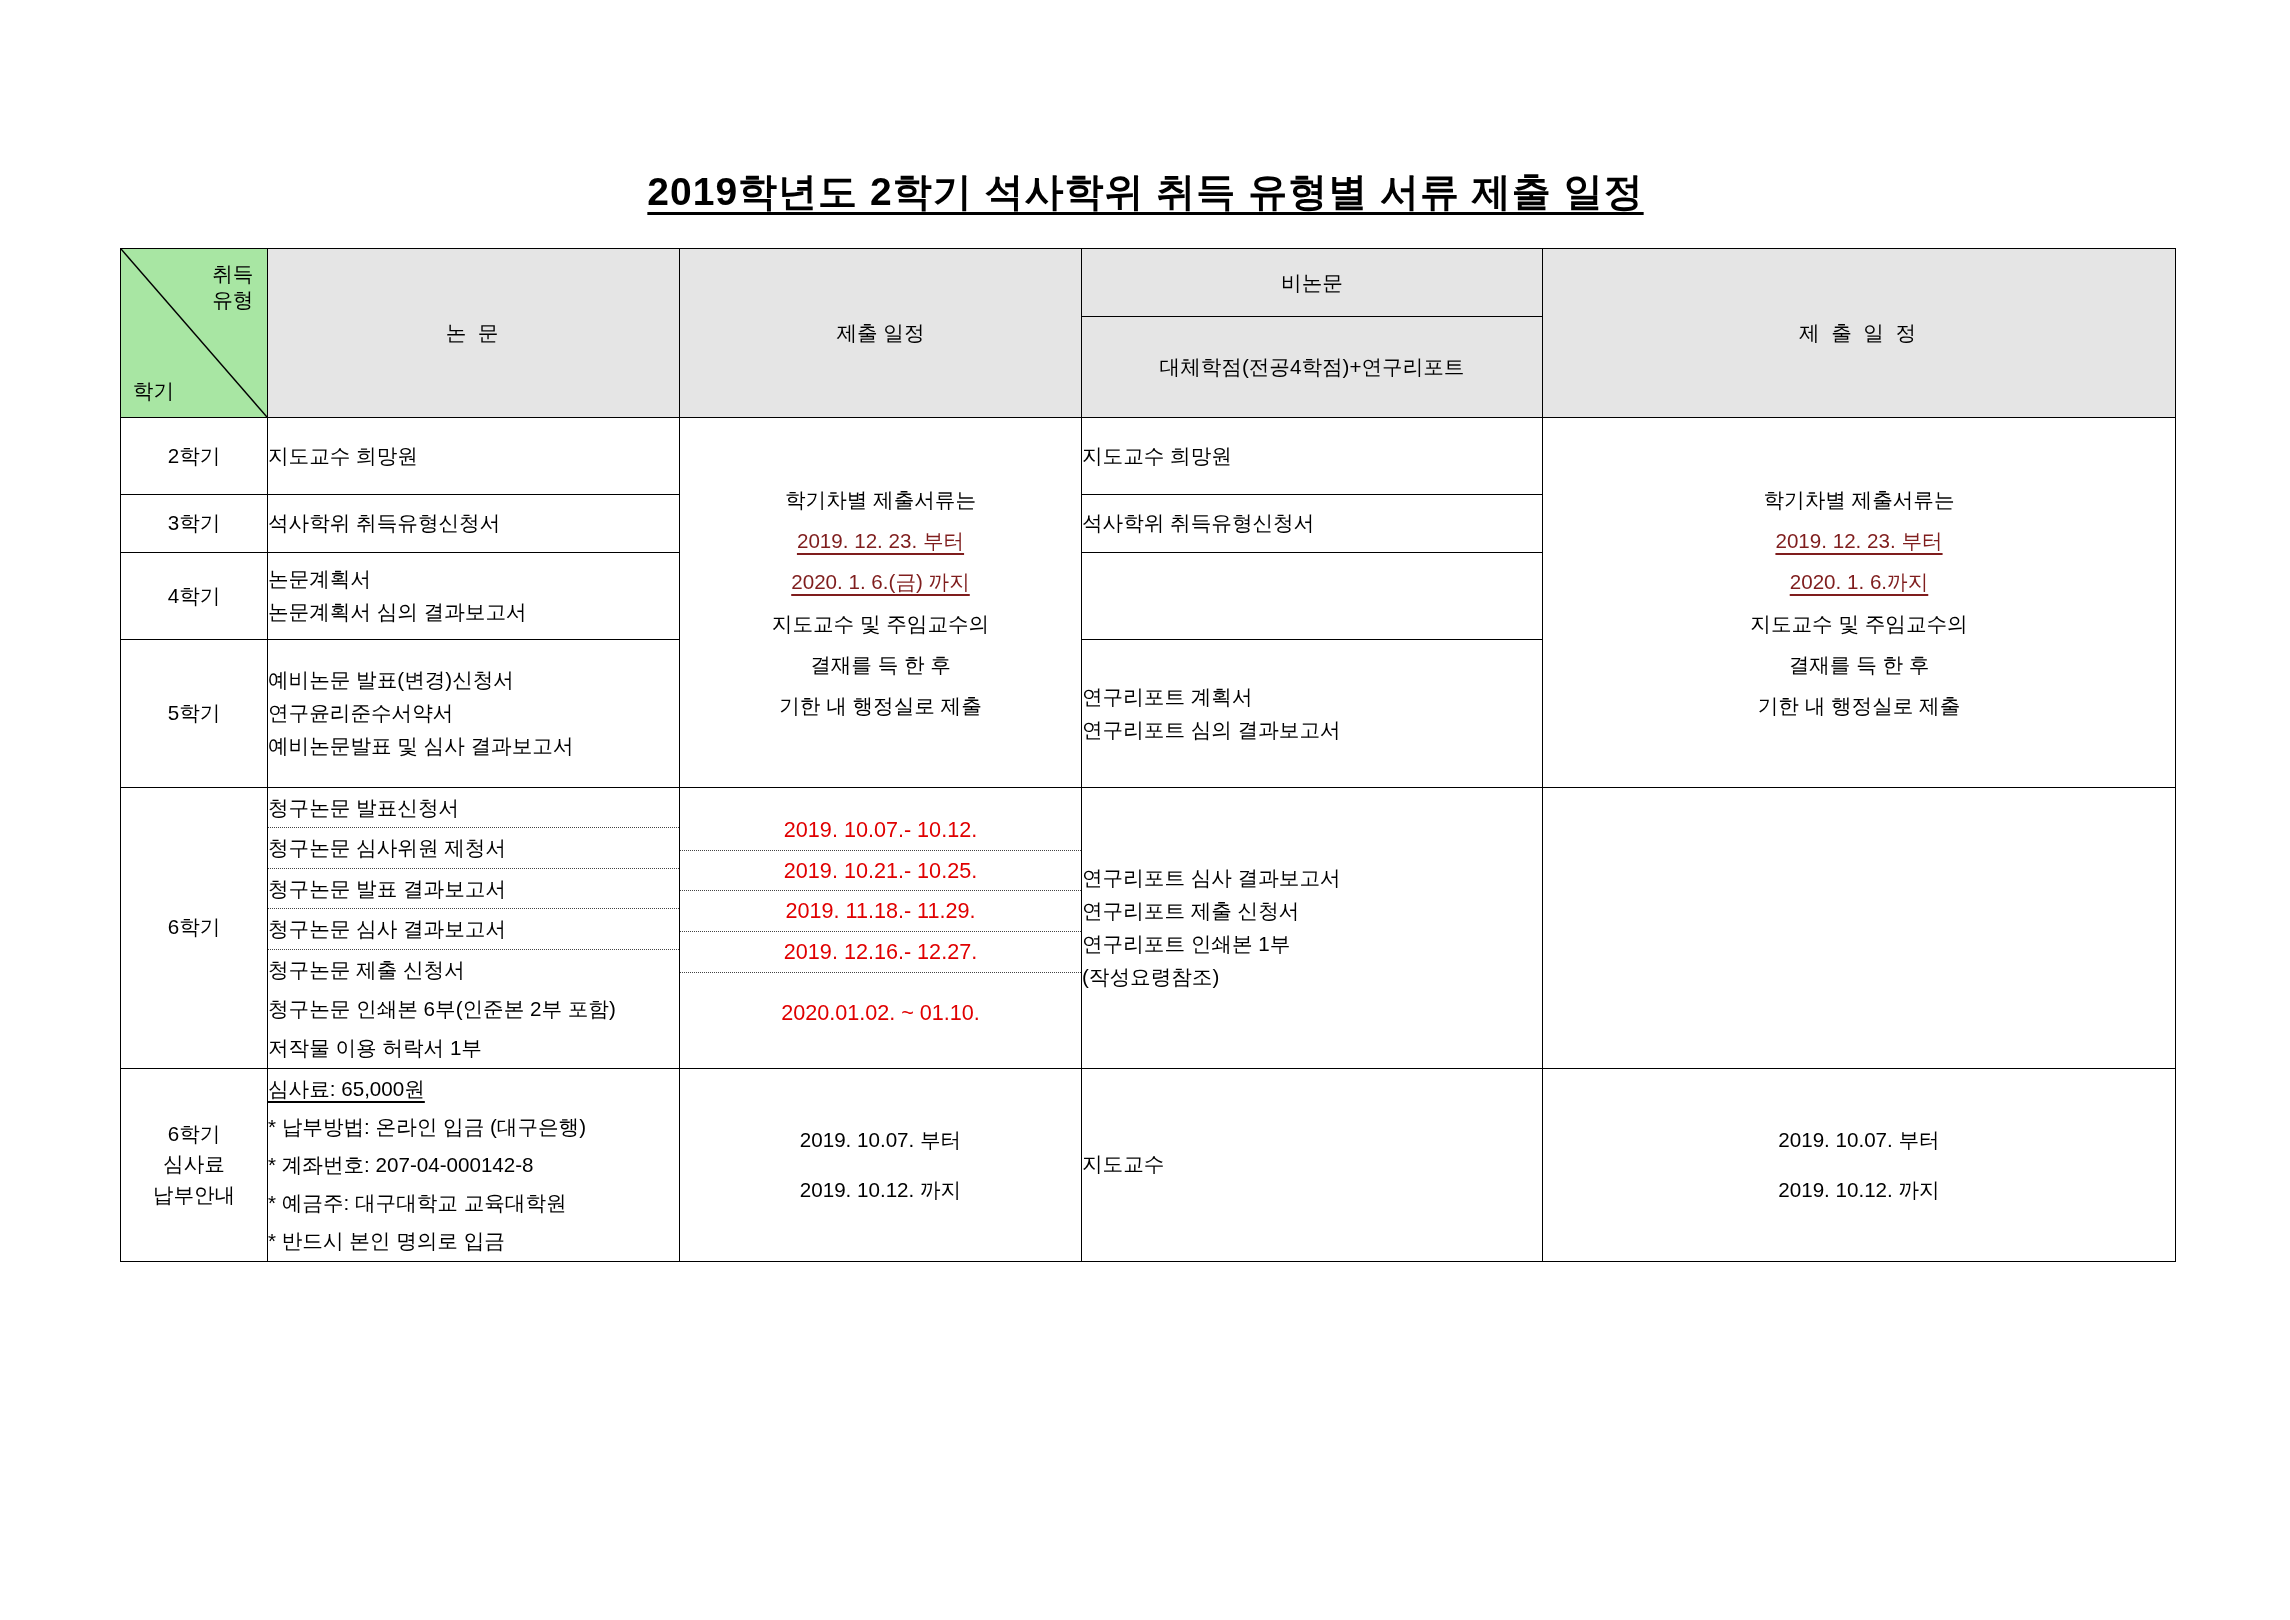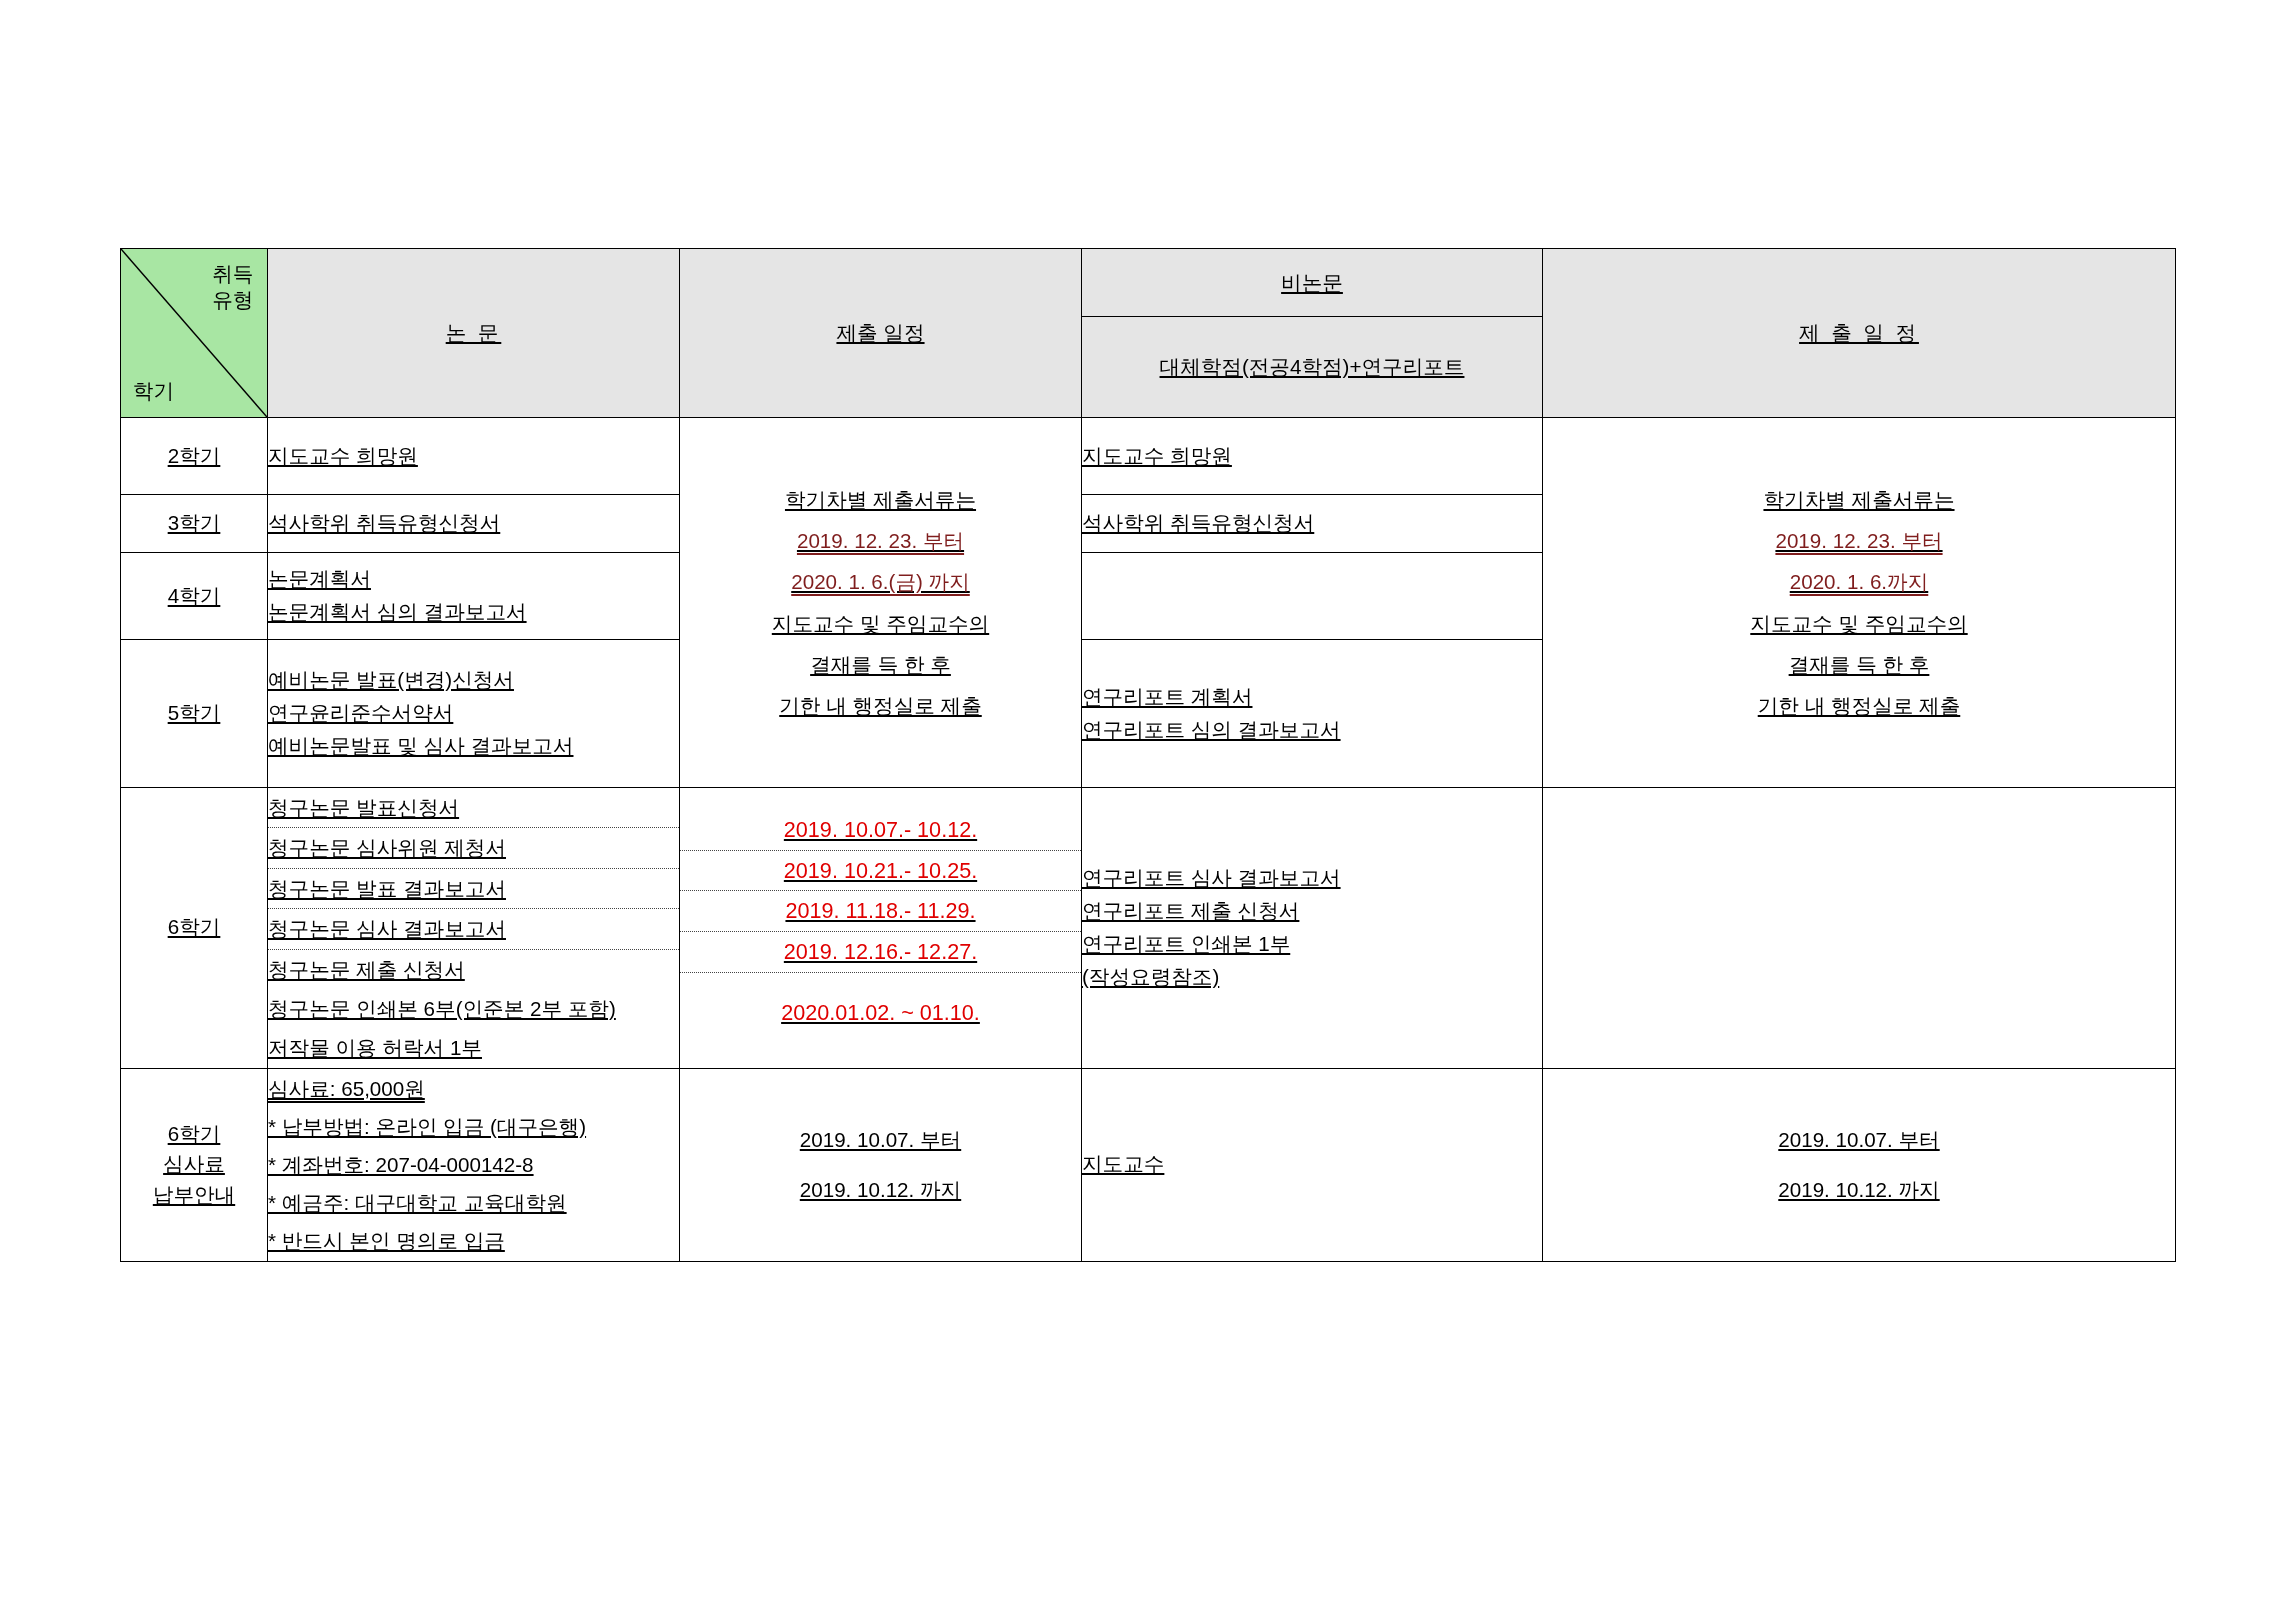--- a/index.html
+++ b/index.html
@@ -40,21 +40,20 @@
     width: 2054px;
     border-collapse: collapse;
     table-layout: fixed;
   }
   table.schedule td, table.schedule th {
     border: 1.5px solid #000000;
     vertical-align: middle;
     padding: 0;
     font-weight: normal;
     font-size: 20.6px;
-    text-decoration: underline;
   }
   .head-cell {
     background: #e5e5e5;
     text-align: center;
     font-size: 24.5px;
     letter-spacing: 2.9px;
   }
   .head-cell.sub {
     font-size: 20.6px;
     letter-spacing: 0px;
@@ -141,20 +140,21 @@
     font-size: 21.6px;
     line-height: 2.4;
   }
   .dotted-b { border-bottom: 1.5px dotted #444 !important; }
 </style>
 </head>
 <body>
 
 <div class="page">
 
+  <div class="doc-title">2019학년도 2학기 석사학위 취득 유형별 서류 제출 일정</div>
 
   <table class="schedule">
     <colgroup>
       <col style="width:147px">
       <col style="width:412px">
       <col style="width:402px">
       <col style="width:461px">
       <col style="width:633px">
     </colgroup>
     <tbody>

